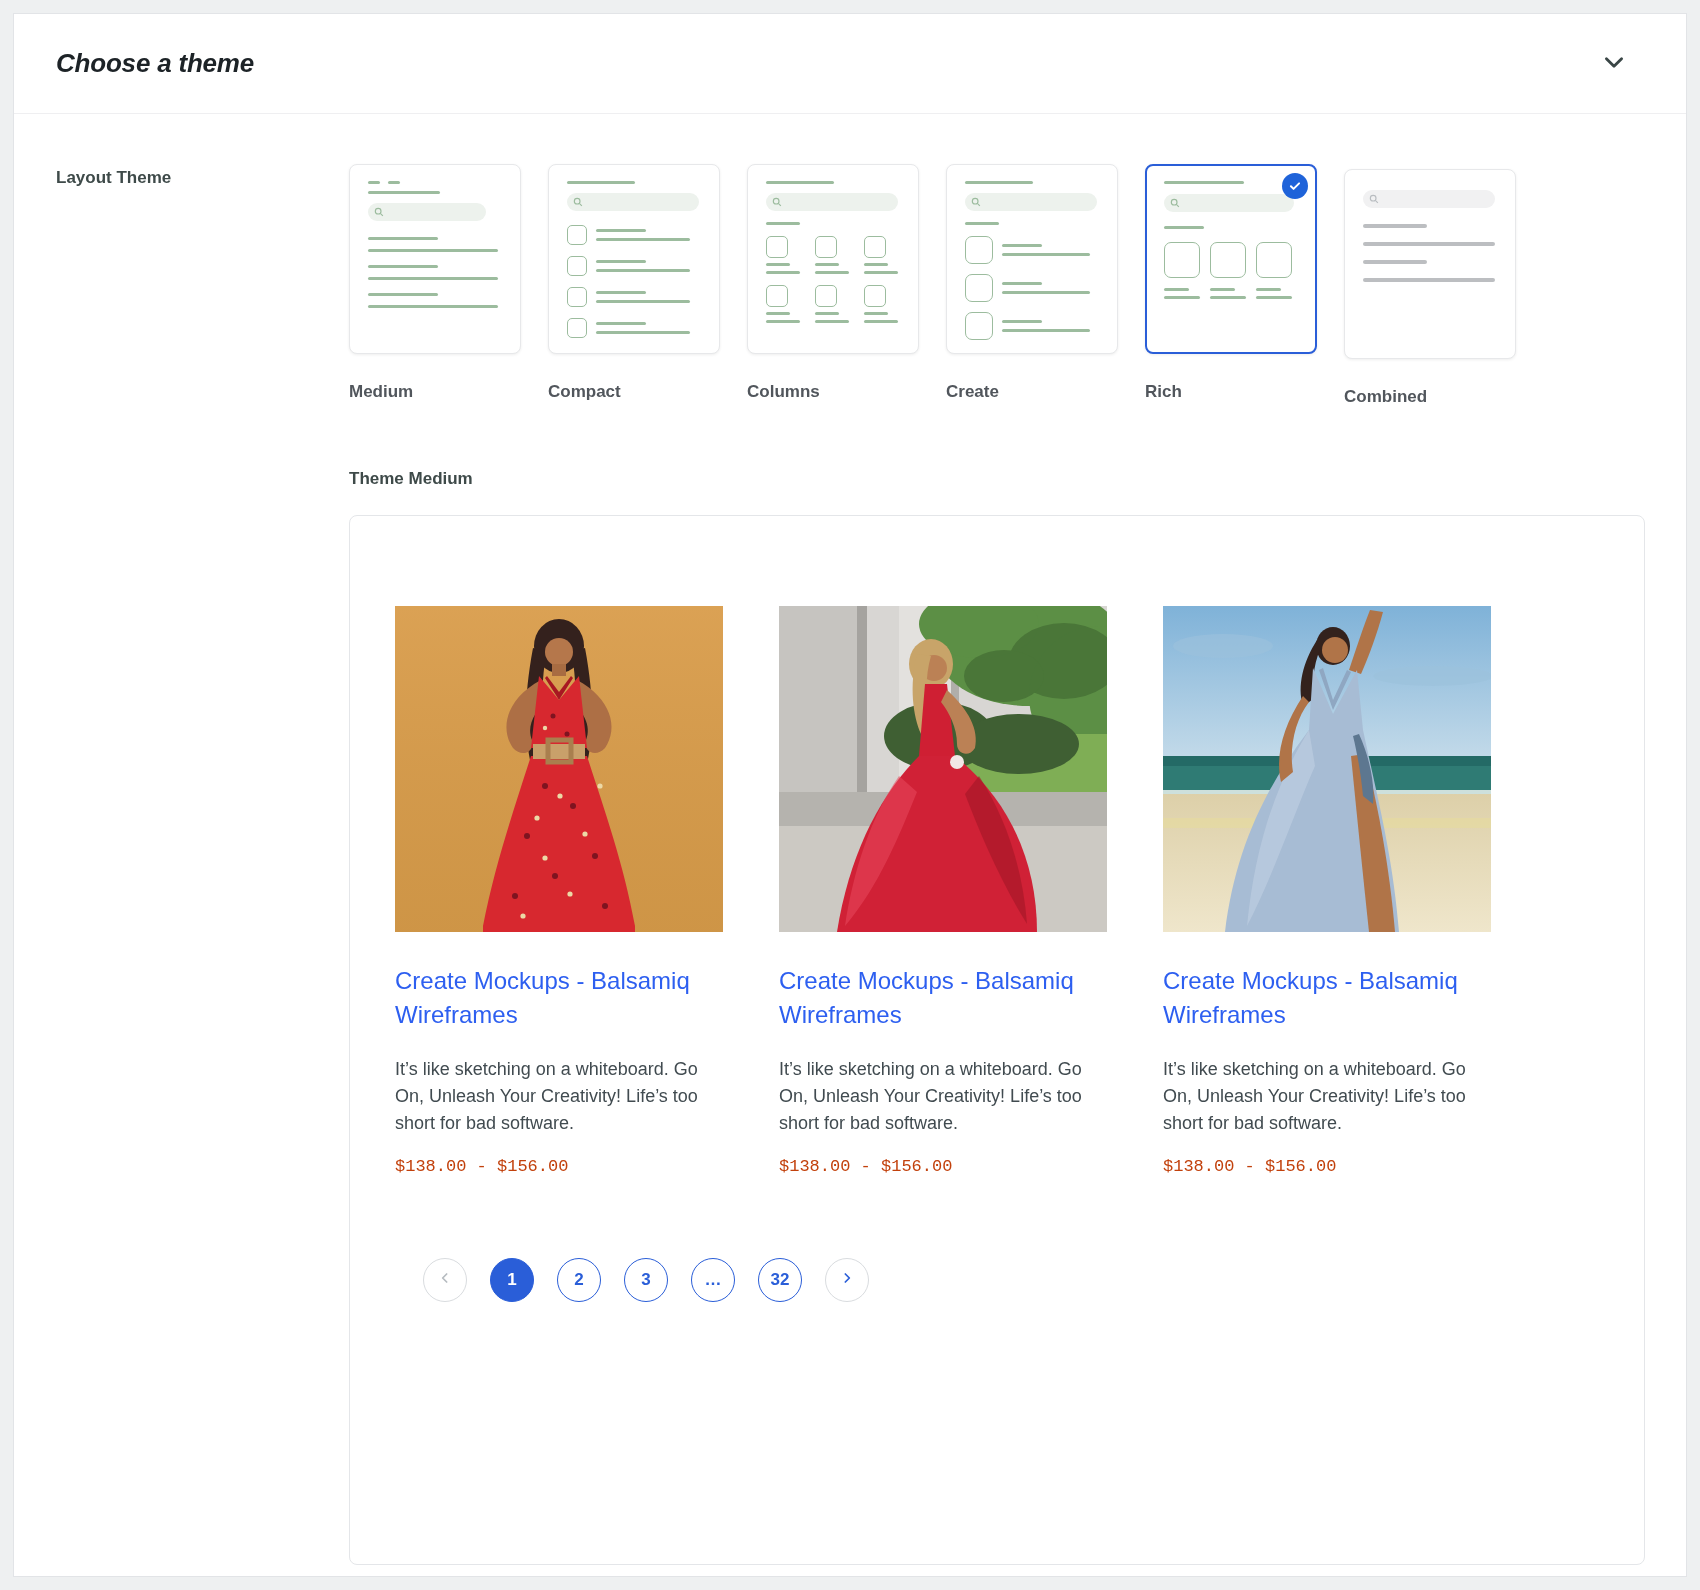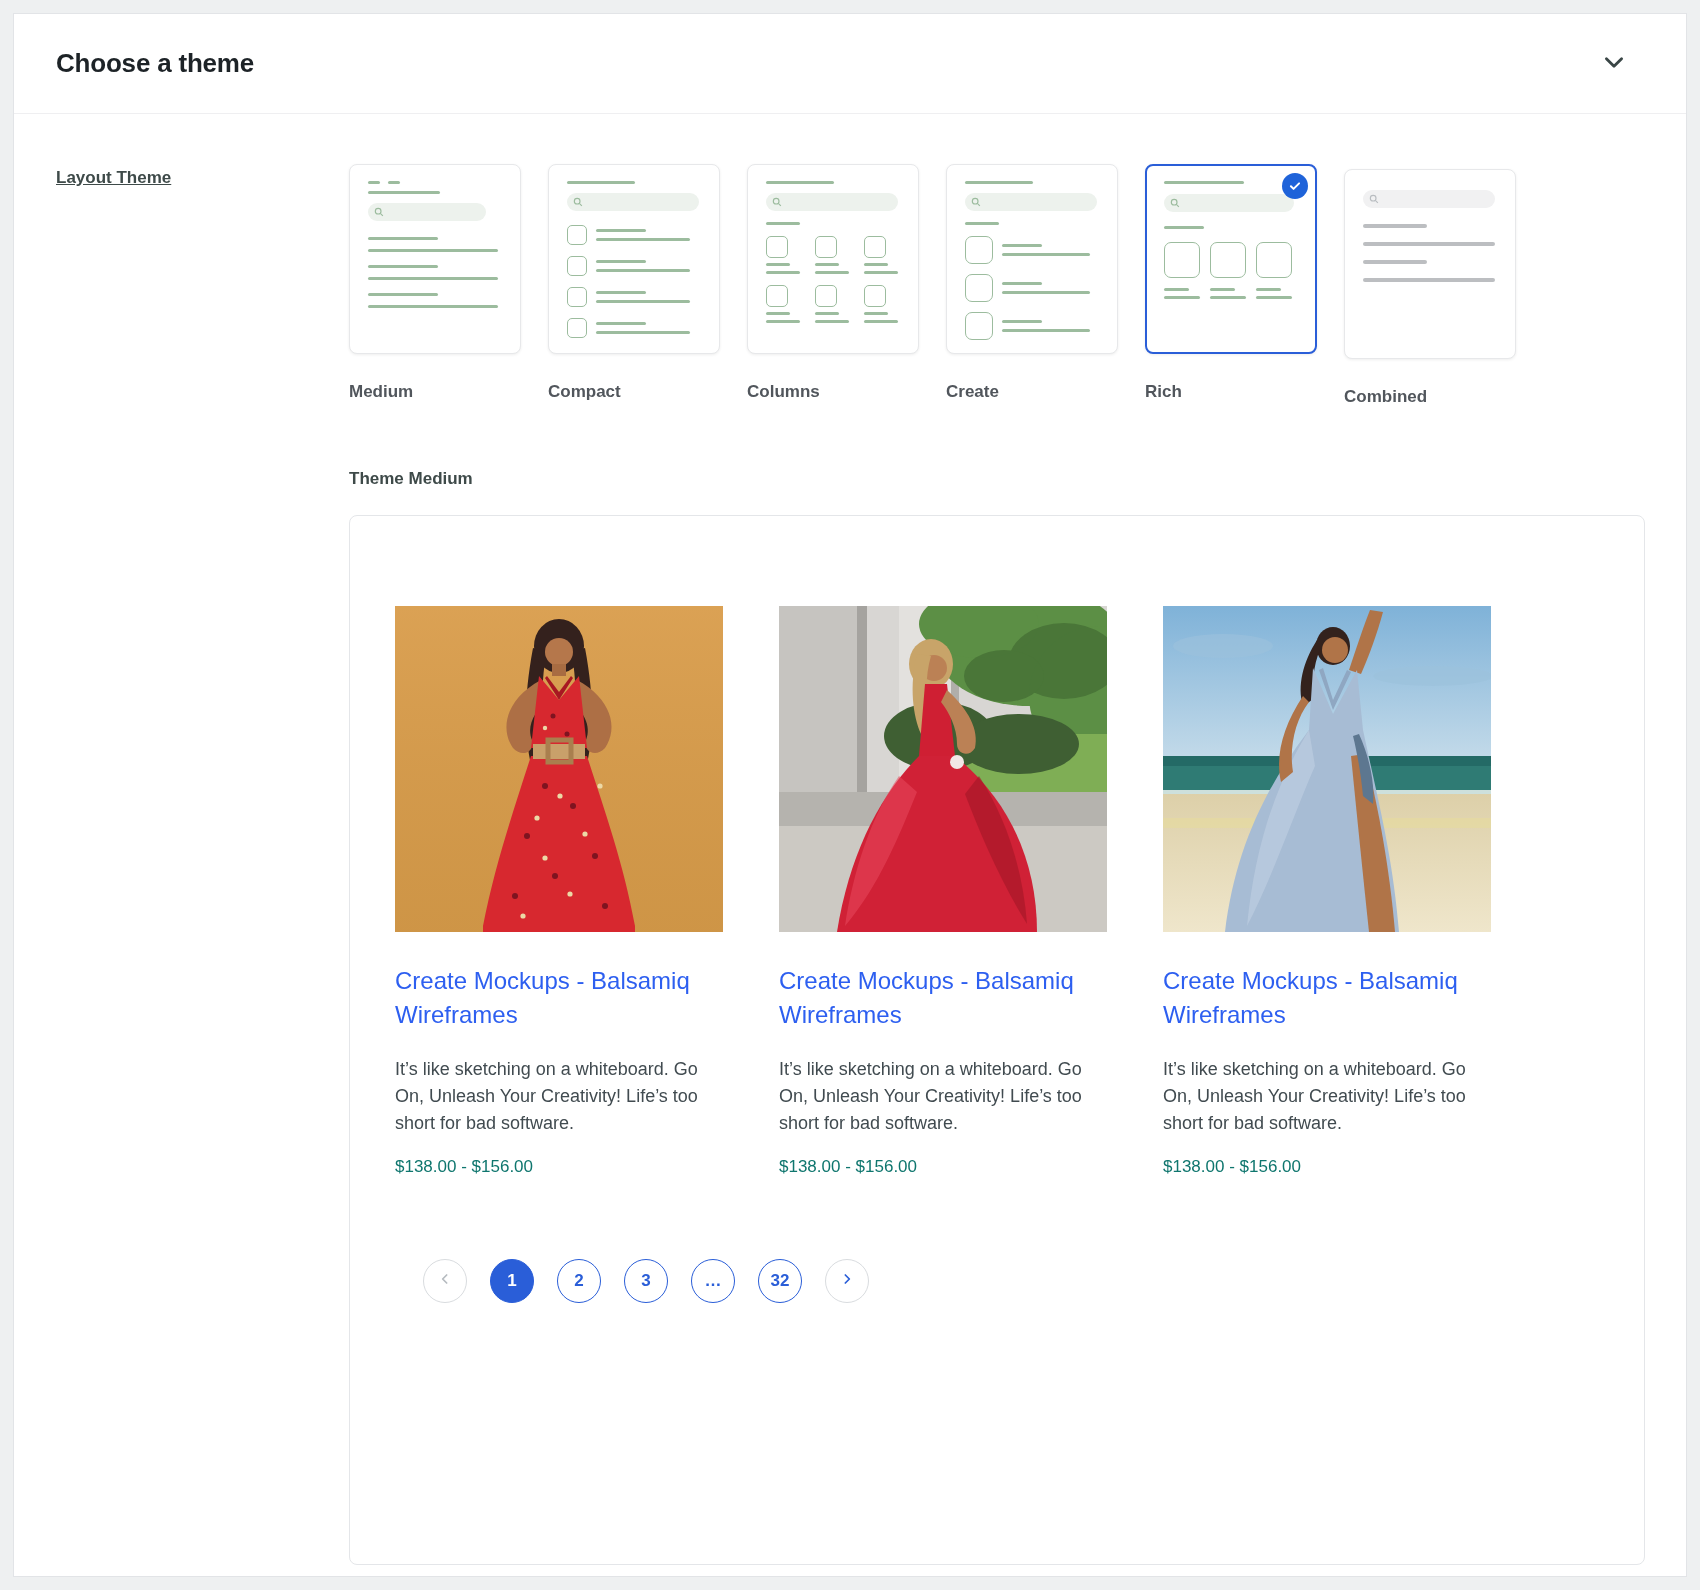--- a/index.html
+++ b/index.html
@@ -20,28 +20,28 @@
     position:relative;
     overflow:hidden;
   }
   .panel{
     position:absolute;left:13px;top:13px;width:1674px;height:1564px;
     background:#fff;border:1px solid #e2e4e7;
   }
   
   .panel-header{
     height:100px;display:flex;align-items:center;justify-content:space-between;
-    padding:0 58px 0 42px;border-bottom:1px solid #efeff1;
+    padding:0 58px 0 42px;border-bottom:1px solid #efeff1;font-style:italic;
   }
   .panel-title{font-size:26px;font-weight:800;color:var(--dark);letter-spacing:-.2px;}
   .chev-btn{width:28px;height:28px;border:none;background:transparent;cursor:pointer;display:flex;align-items:center;justify-content:center;}
   
   .panel-body{display:flex;padding:50px 40px 0 42px;}
   .left-col{width:293px;flex:0 0 293px;}
-  .field-label{font-size:17px;font-weight:700;color:var(--slate);padding-top:4px;text-decoration:underline;}
+  .field-label{font-size:17px;font-weight:700;color:var(--slate);padding-top:4px;}
   .right-col{flex:1;}
   
   .themes-row{display:flex;gap:27px;}
   .theme-option{width:172px;cursor:pointer;}
   .theme-option.shift{margin-top:5px;}
   .thumb{
     position:relative;width:172px;height:190px;background:#fff;
     border:1px solid #e7e8ea;border-radius:8px;
     box-shadow:0 1px 3px rgba(0,0,0,.07);
     padding:16px 18px;overflow:hidden;
@@ -80,21 +80,21 @@
   }
   .results{display:flex;gap:56px;margin-top:46px;}
   .result-card{width:328px;}
   .result-image{width:328px;height:326px;overflow:hidden;display:block;cursor:pointer;}
   .result-image svg{display:block;}
   .result-title{
     display:block;margin-top:32px;font-size:24px;line-height:1.42;color:var(--link);
     text-decoration:none;cursor:pointer;font-weight:400;
   }
   .result-desc{margin-top:24px;font-size:18px;line-height:1.5;color:#414b50;}
-  .result-price{margin-top:20px;font-size:17px;color:#0f766e;}
+  .result-price{margin-top:20px;font-size:17px;color:#c2410c;font-family:Liberation Mono, monospace;}
   
   .pagination{display:flex;gap:23px;margin:82px 0 0 28px;align-items:center;}
   .page-btn{
     width:44px;height:44px;border-radius:50%;background:#fff;
     border:1.6px solid var(--blue);color:var(--blue);
     font-size:17px;font-weight:700;cursor:pointer;
     display:flex;align-items:center;justify-content:center;
     font-family:"Liberation Sans", sans-serif;
   }
   .page-btn.active{background:var(--blue);color:#fff;border-color:var(--blue);}

